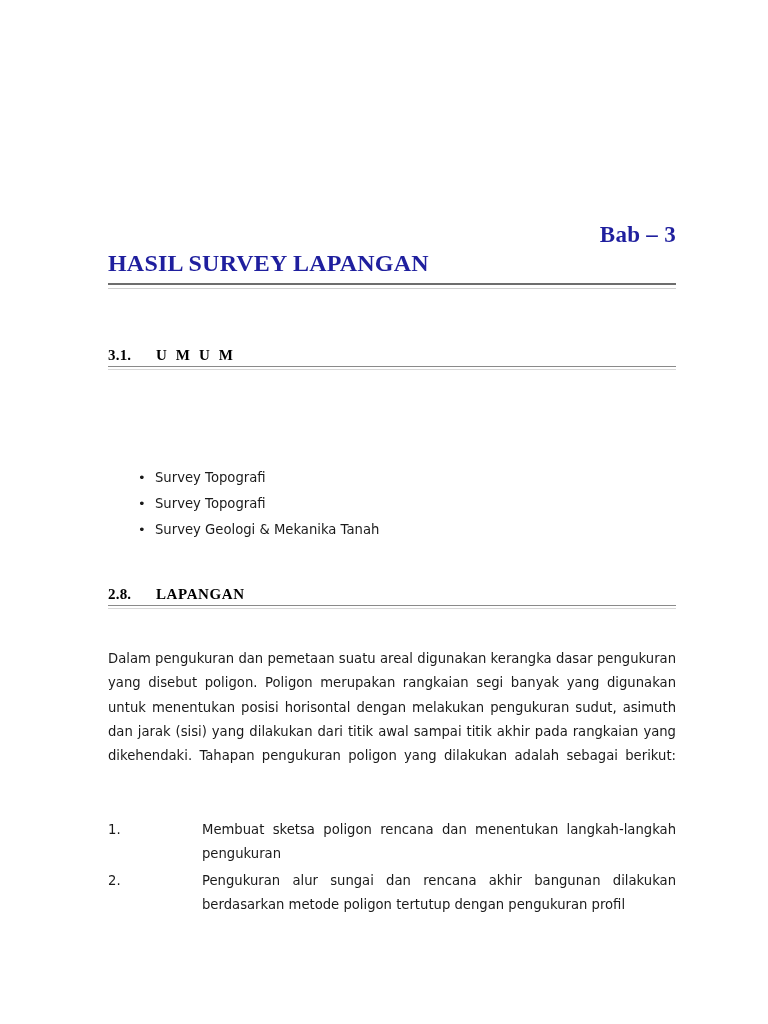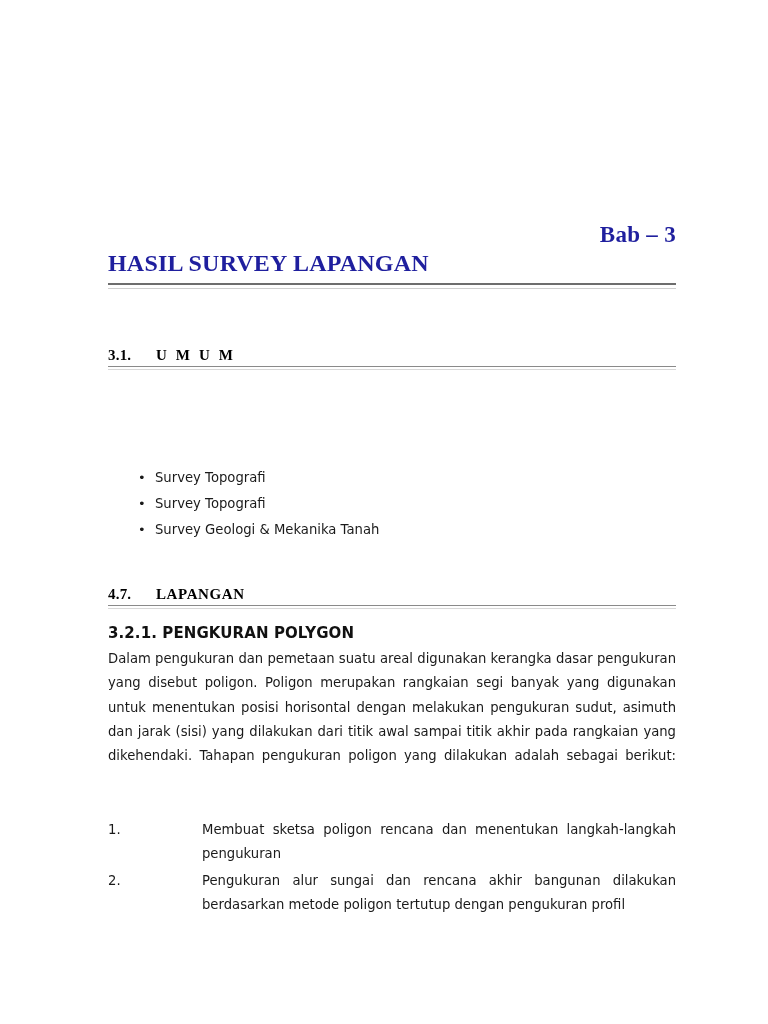--- a/index.html
+++ b/index.html
@@ -193,25 +193,24 @@
       <span class="bullet-mark">•</span>
       <span class="bullet-text">Survey Topografi</span>
     </div>
     <div class="bullet-row">
       <span class="bullet-mark">•</span>
       <span class="bullet-text">Survey Geologi &amp; Mekanika Tanah</span>
     </div>
   </div>
 
   <div class="h2" style="top:586px;">
-    <span class="num">4.7.</span><span class="lbl">LAPANGAN</span>
+    <span class="num">2.8.</span><span class="lbl">LAPANGAN</span>
   </div>
   <div class="rule-h2" style="top:605px;"></div>
 
-  <div class="h3" style="top:624px;">3.2.1. PENGKURAN POLYGON</div>
 
   <div class="para last-justify" style="top:647px;">Dalam pengukuran dan pemetaan suatu areal digunakan kerangka dasar pengukuran yang disebut poligon. Poligon merupakan rangkaian segi banyak yang digunakan untuk menentukan posisi horisontal dengan melakukan pengukuran sudut, asimuth dan jarak (sisi) yang dilakukan dari titik awal sampai titik akhir pada rangkaian yang dikehendaki. Tahapan pengukuran poligon yang dilakukan adalah sebagai berikut:</div>
 
   <div class="numlist" style="top:818px;">
     <div class="num-row" style="margin-bottom:2px;">
       <span class="num-mark">1.</span>
       <span class="num-text">Membuat sketsa poligon rencana dan menentukan langkah-langkah pengukuran</span>
     </div>
     <div class="num-row">
       <span class="num-mark">2.</span>

